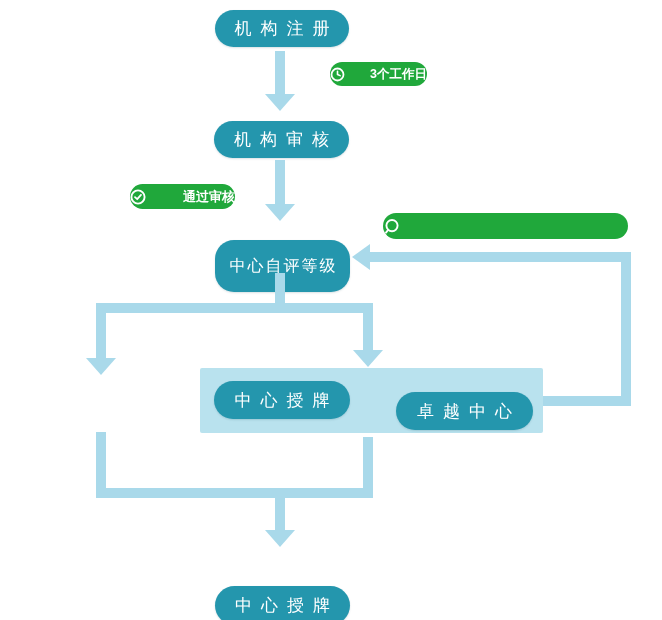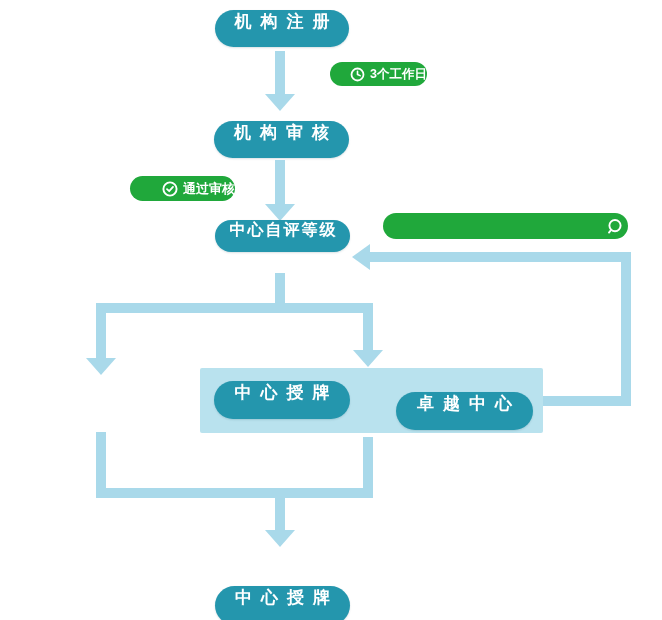--- a/index.html
+++ b/index.html
@@ -11,35 +11,35 @@
   }
   html,body{margin:0;padding:0;background:#ffffff;}
   body{font-family:"Liberation Sans","DejaVu Sans",sans-serif;}
   .canvas{position:relative;width:662px;height:620px;background:#ffffff;overflow:hidden;}
 
   
   .node{
     position:absolute;
     background:var(--node-fill);
     border-radius:19px;
-    display:flex;align-items:flex-start;justify-content:center;
+    display:flex;align-items:center;justify-content:center;
     color:var(--text-white);
-    font-weight:bold;
+    font-weight:normal;
     box-shadow:0 1px 2px rgba(0,60,80,0.15);
   }
   .node .node-label{white-space:nowrap;}
   .sp4{font-size:17px;letter-spacing:9px;text-indent:9px;}
   .sp6{font-size:16px;letter-spacing:2px;text-indent:2px;}
 
   
   .badge{
     position:absolute;
     background:var(--badge-green);
     border-radius:13px;
-    display:flex;align-items:center;justify-content:flex-end;
+    display:flex;align-items:center;justify-content:space-between;
     color:var(--text-white);
     font-weight:bold;
     white-space:nowrap;
   }
   .badge .icon{display:flex;align-items:center;justify-content:center;margin-right:5px;}
   .badge svg{display:block;}
 
   
   .line{position:absolute;background:var(--connector);}
   .head-down{
@@ -88,31 +88,31 @@
 
   <div class="node sp4" style="left:214px;top:121px;width:135px;height:37px;">
     <span class="node-label">机构审核</span>
   </div>
 
   <div>
     <div class="line" style="left:275px;top:160px;width:10px;height:44px;"></div>
     <div class="head-down" style="left:265px;top:204px;"></div>
   </div>
 
-  <div class="badge" style="left:130px;top:176px;width:105px;height:25px;font-size:13px;">
+  <div class="badge" style="left:130px;top:184px;width:105px;height:25px;font-size:13px;">
     <span class="icon">
       <svg width="16" height="16" viewBox="0 0 16 16" fill="none">
         <circle cx="8" cy="8" r="6.6" stroke="#ffffff" stroke-width="1.9"></circle>
         <path d="M5 8.2 L7.2 10.2 L11 5.9" stroke="#ffffff" stroke-width="1.8" stroke-linecap="round" stroke-linejoin="round"></path>
       </svg>
     </span>
     <span class="badge-text">通过审核</span>
   </div>
 
-  <div class="node sp6" style="left:215px;top:220px;width:135px;height:32px;">
+  <div class="node sp6" style="left:215px;top:240px;width:135px;height:52px;">
     <span class="node-label">中心自评等级</span>
   </div>
 
   <div class="badge" style="left:383px;top:213px;width:245px;height:26px;font-size:13px;">
     <span class="icon">
       <svg width="17" height="17" viewBox="0 0 17 17" fill="none">
         <circle cx="9" cy="7.6" r="5.6" stroke="#ffffff" stroke-width="1.9"></circle>
         <path d="M5 12 L3 14.6" stroke="#ffffff" stroke-width="1.9" stroke-linecap="round"></path>
       </svg>
     </span>

